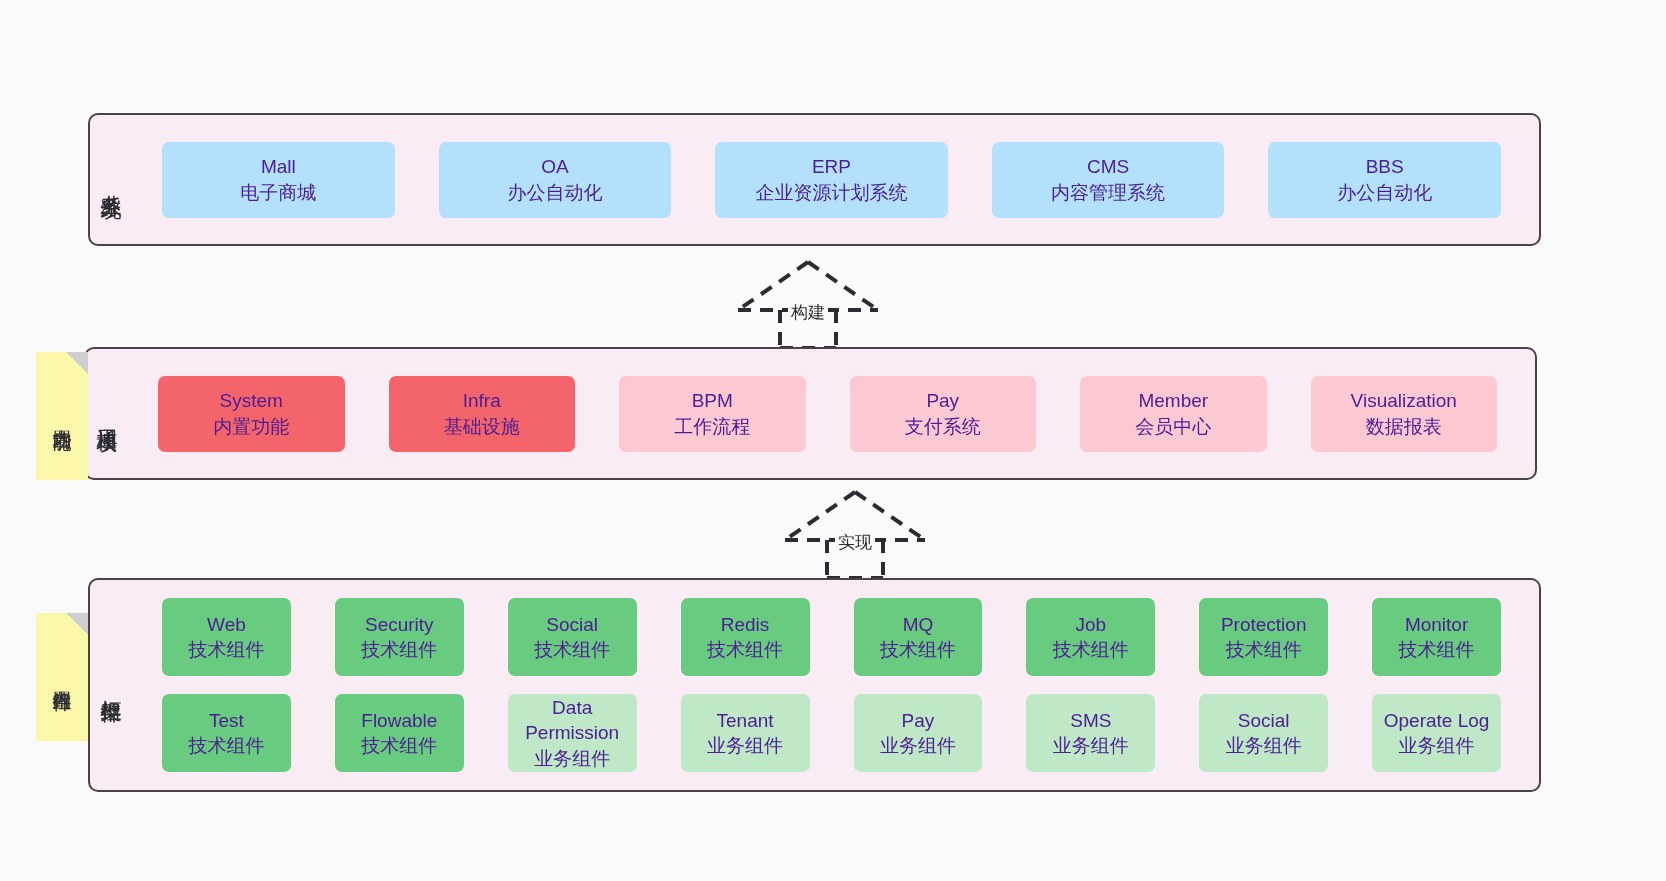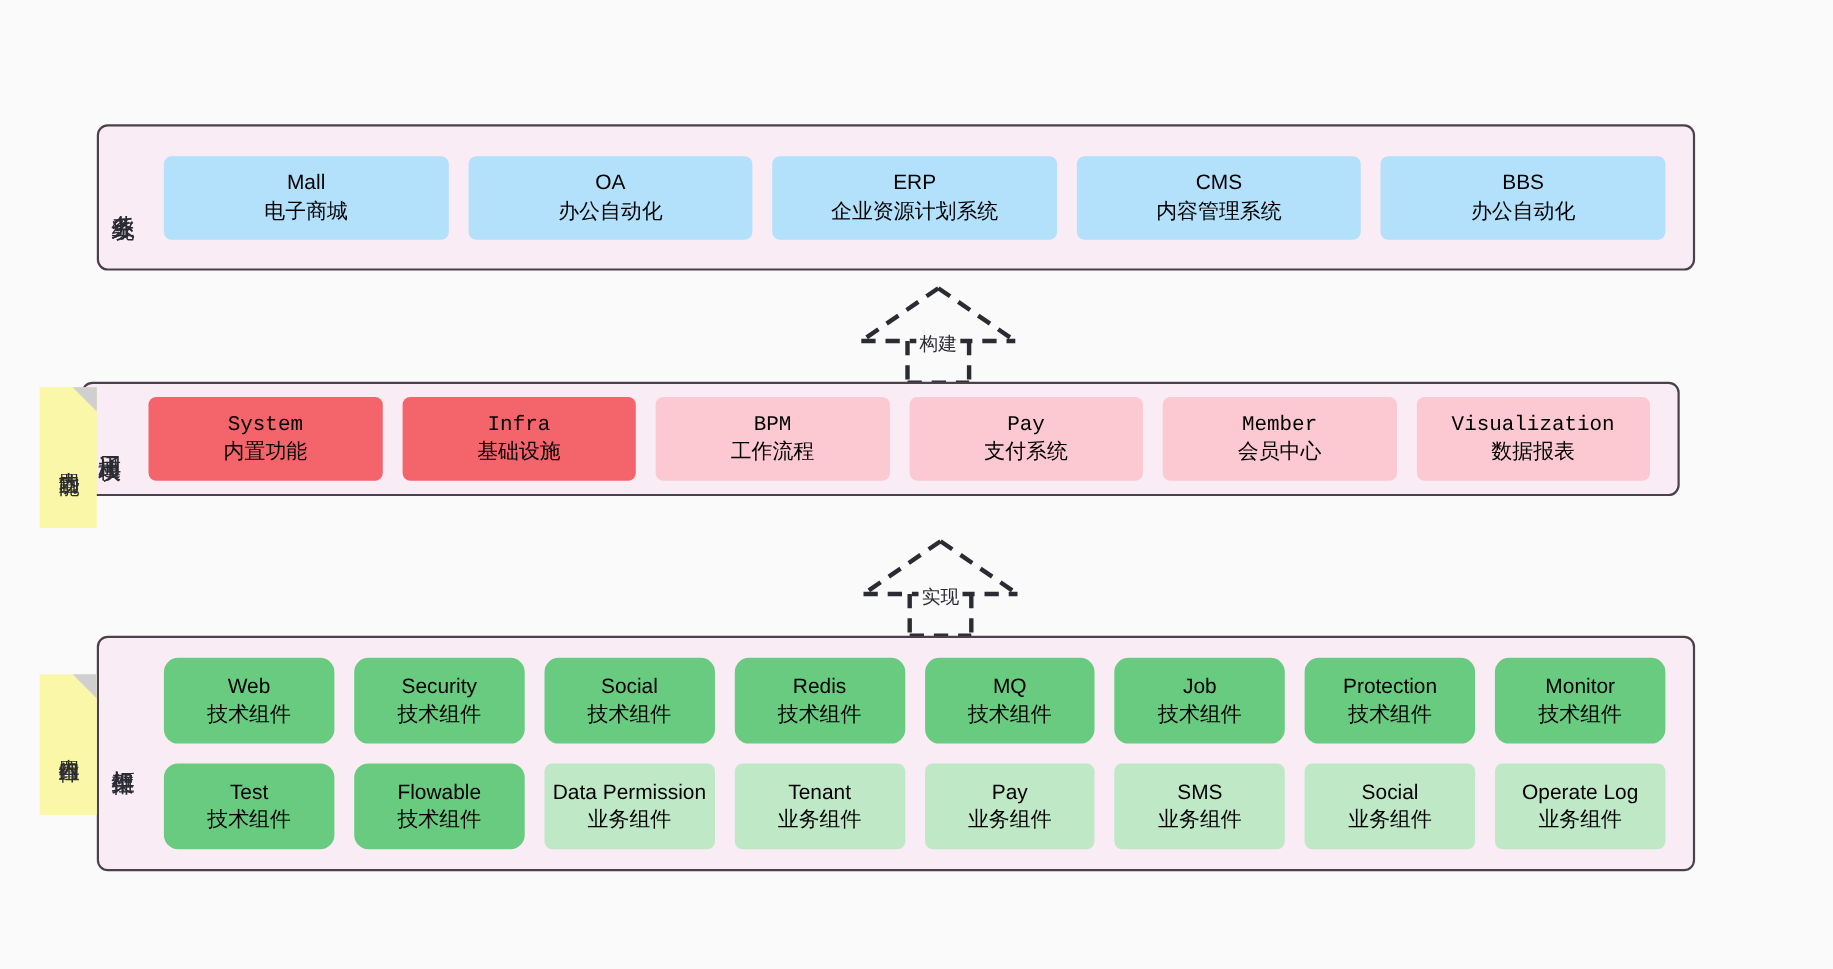--- a/index.html
+++ b/index.html
@@ -62,38 +62,38 @@
   .card {
     box-sizing: border-box;
     border-radius: 7px;
     display: flex;
     flex-direction: column;
     align-items: center;
     justify-content: center;
     text-align: center;
     font-size: 19px;
     line-height: 1.32;
-    color: #000000;
+    color: #4c1d95;
     padding: 4px 6px;
-    margin: 0 9px;
+    margin: 0 22px;
     flex: 1 1 0;
   }
   .card .t1 { white-space: nowrap; }
   .card .t2 { white-space: nowrap; }
   .card.wrap .t1 { white-space: normal; }
 
   .c-blue        { background: #b3e0fb; }
   .c-red         { background: #f4656b; }
   .c-pink        { background: #fcc9d2; }
-  .c-green       { background: #69cb7f; border-radius: 13px; }
+  .c-green       { background: #69cb7f; }
   .c-lightgreen  { background: #bfe8c7; }
 
   
   #layer-business { left: 88px;  top: 113px; width: 1453px; height: 133px; }
-  #layer-modules  { left: 74px;  top: 347px; width: 1453px; height: 104px; font-family: Liberation Mono, monospace; }
+  #layer-modules  { left: 84px;  top: 347px; width: 1453px; height: 133px; }
   #layer-framework{ left: 88px;  top: 578px; width: 1453px; height: 214px; }
 
   #layer-business  .card,
   #layer-modules   .card { height: 76px; }
   #layer-framework .card { height: 78px; }
 
   #layer-business .layer-body,
   #layer-modules  .layer-body { padding-right: 16px; }
 
   
@@ -138,21 +138,21 @@
     position: absolute;
     left: 50%;
     transform: translateX(-50%);
     bottom: 26px;
     background: #fafafa;
     padding: 0 3px;
     font-size: 17px;
     color: #2b2b33;
     white-space: nowrap;
   }
-  #arrow-build     { left: 773px; top: 258px; }
+  #arrow-build     { left: 728px; top: 258px; }
   #arrow-implement { left: 775px; top: 488px; }
 </style>
 </head>
 <body>
 
 <div class="layer" id="layer-business">
   <div class="layer-label">业务系统</div>
   <div class="layer-body">
     <div class="row">
       <div class="card c-blue">

